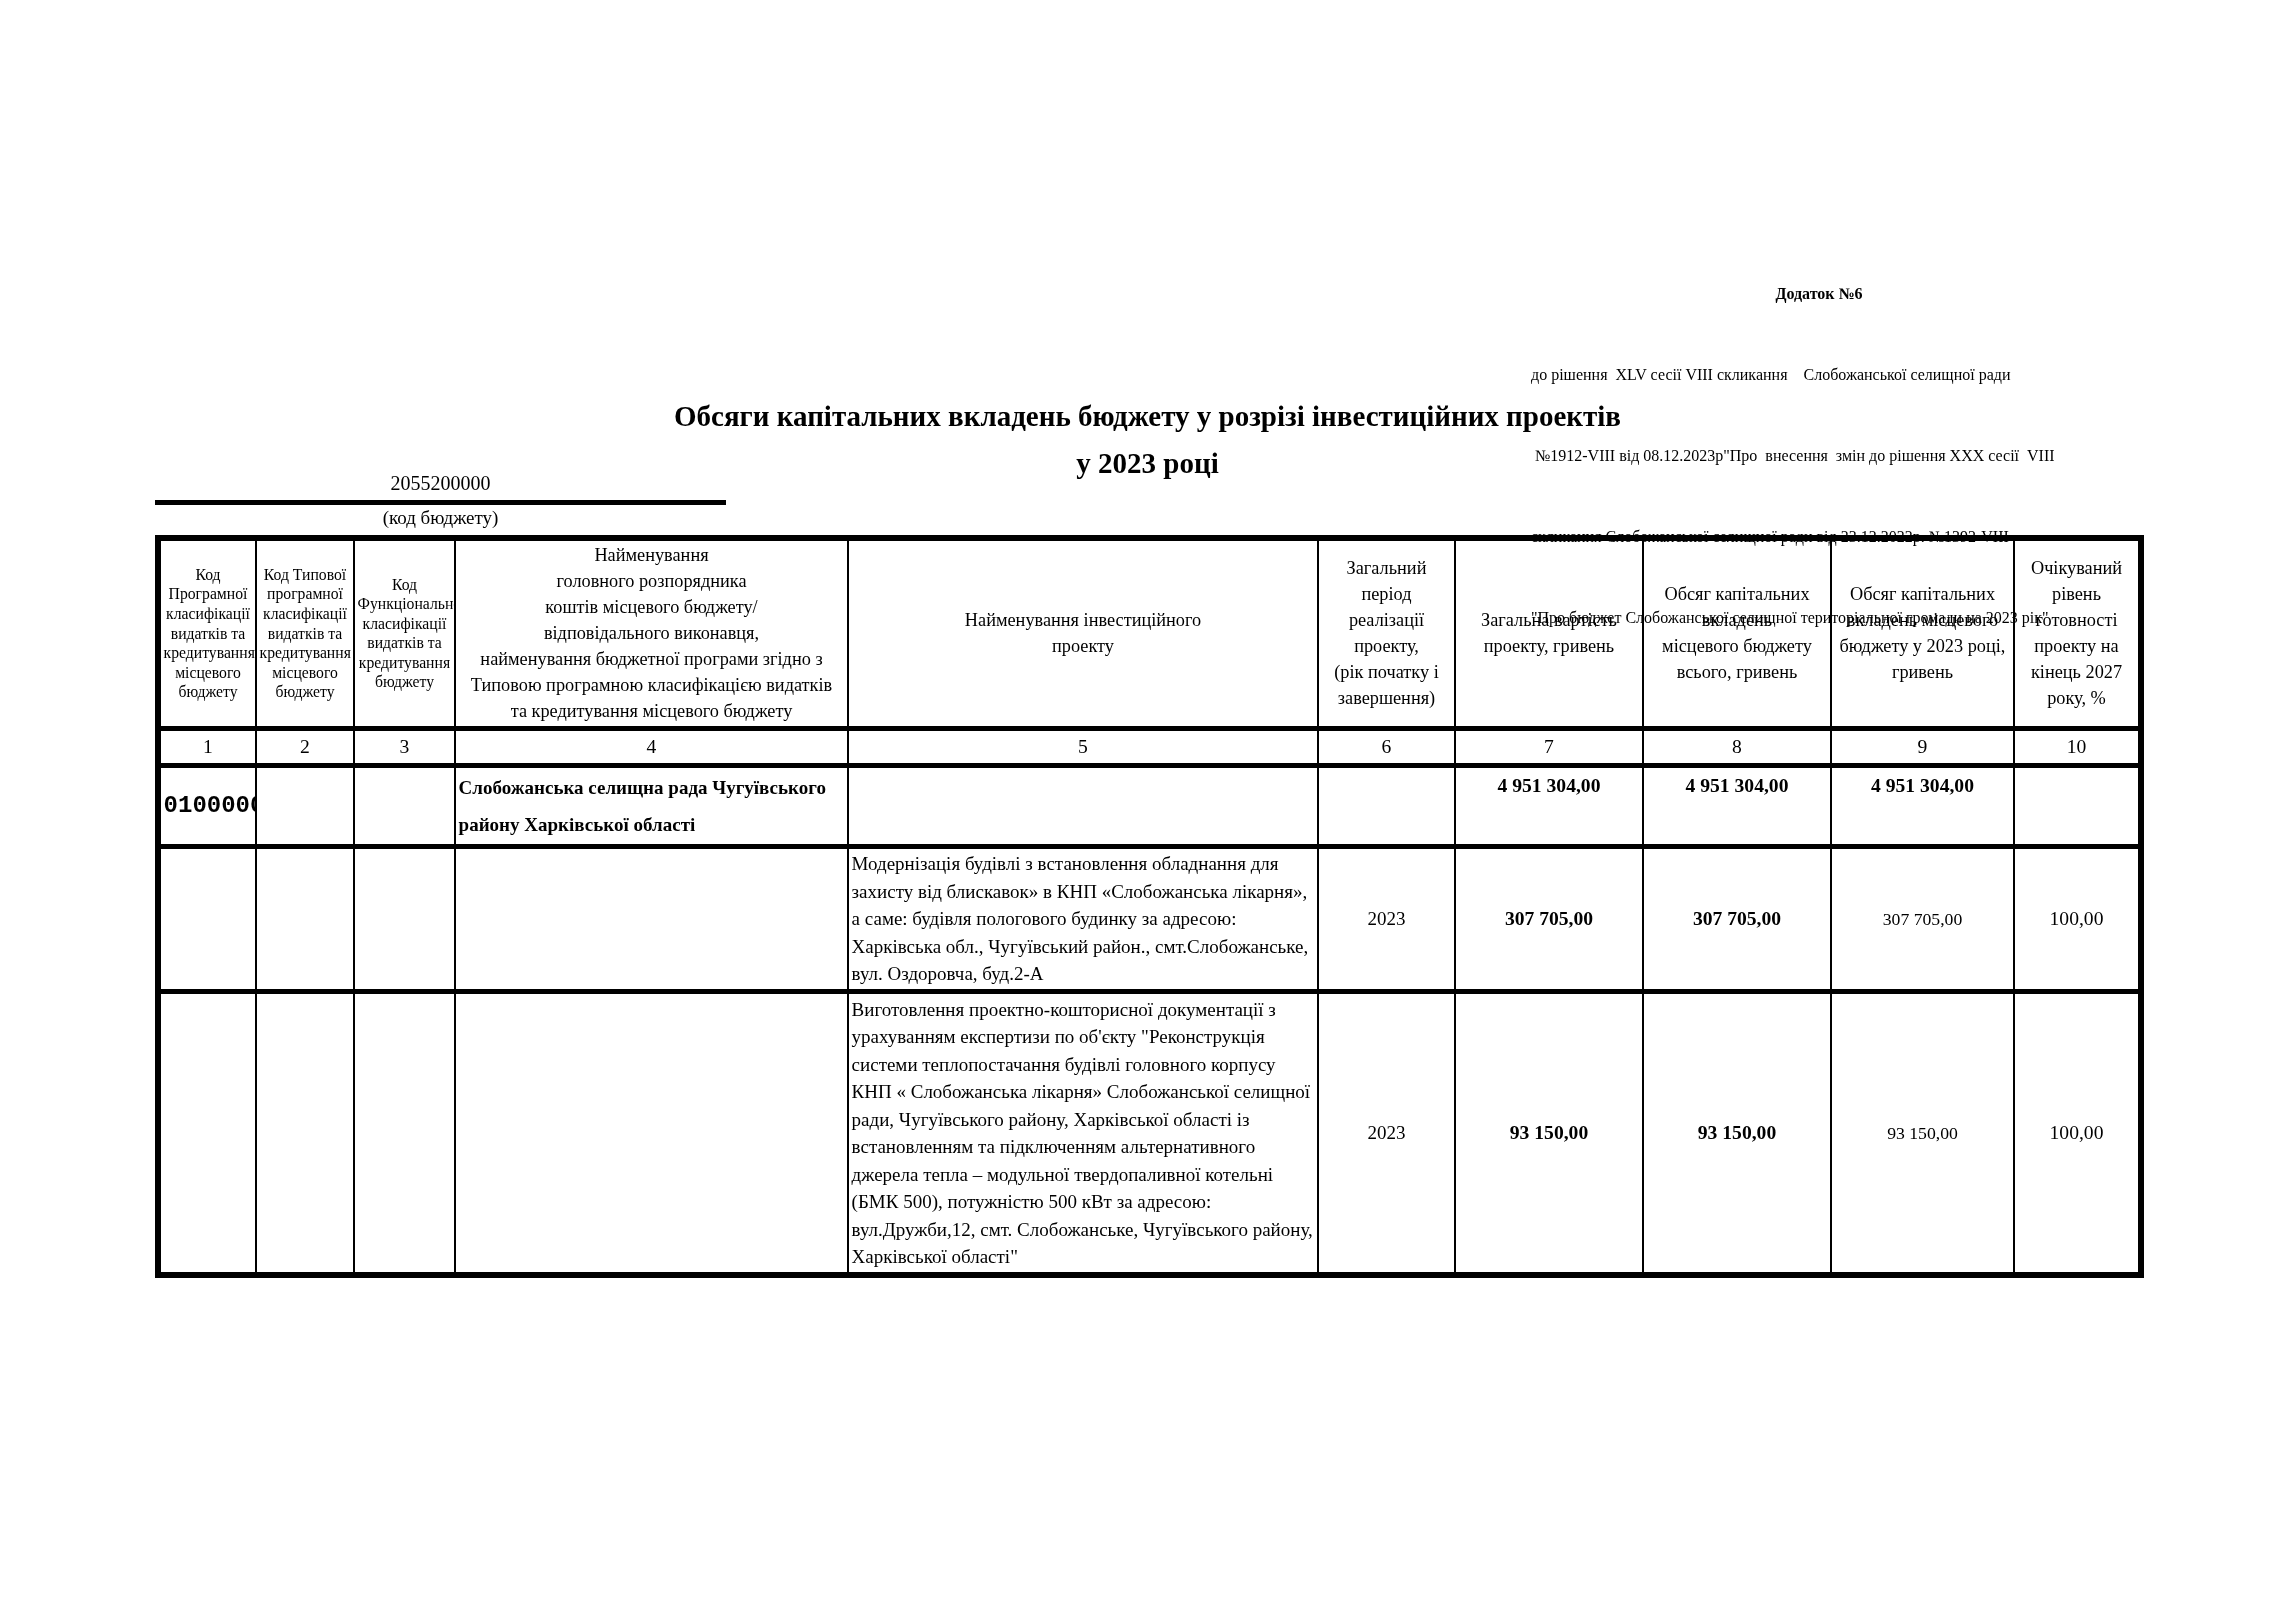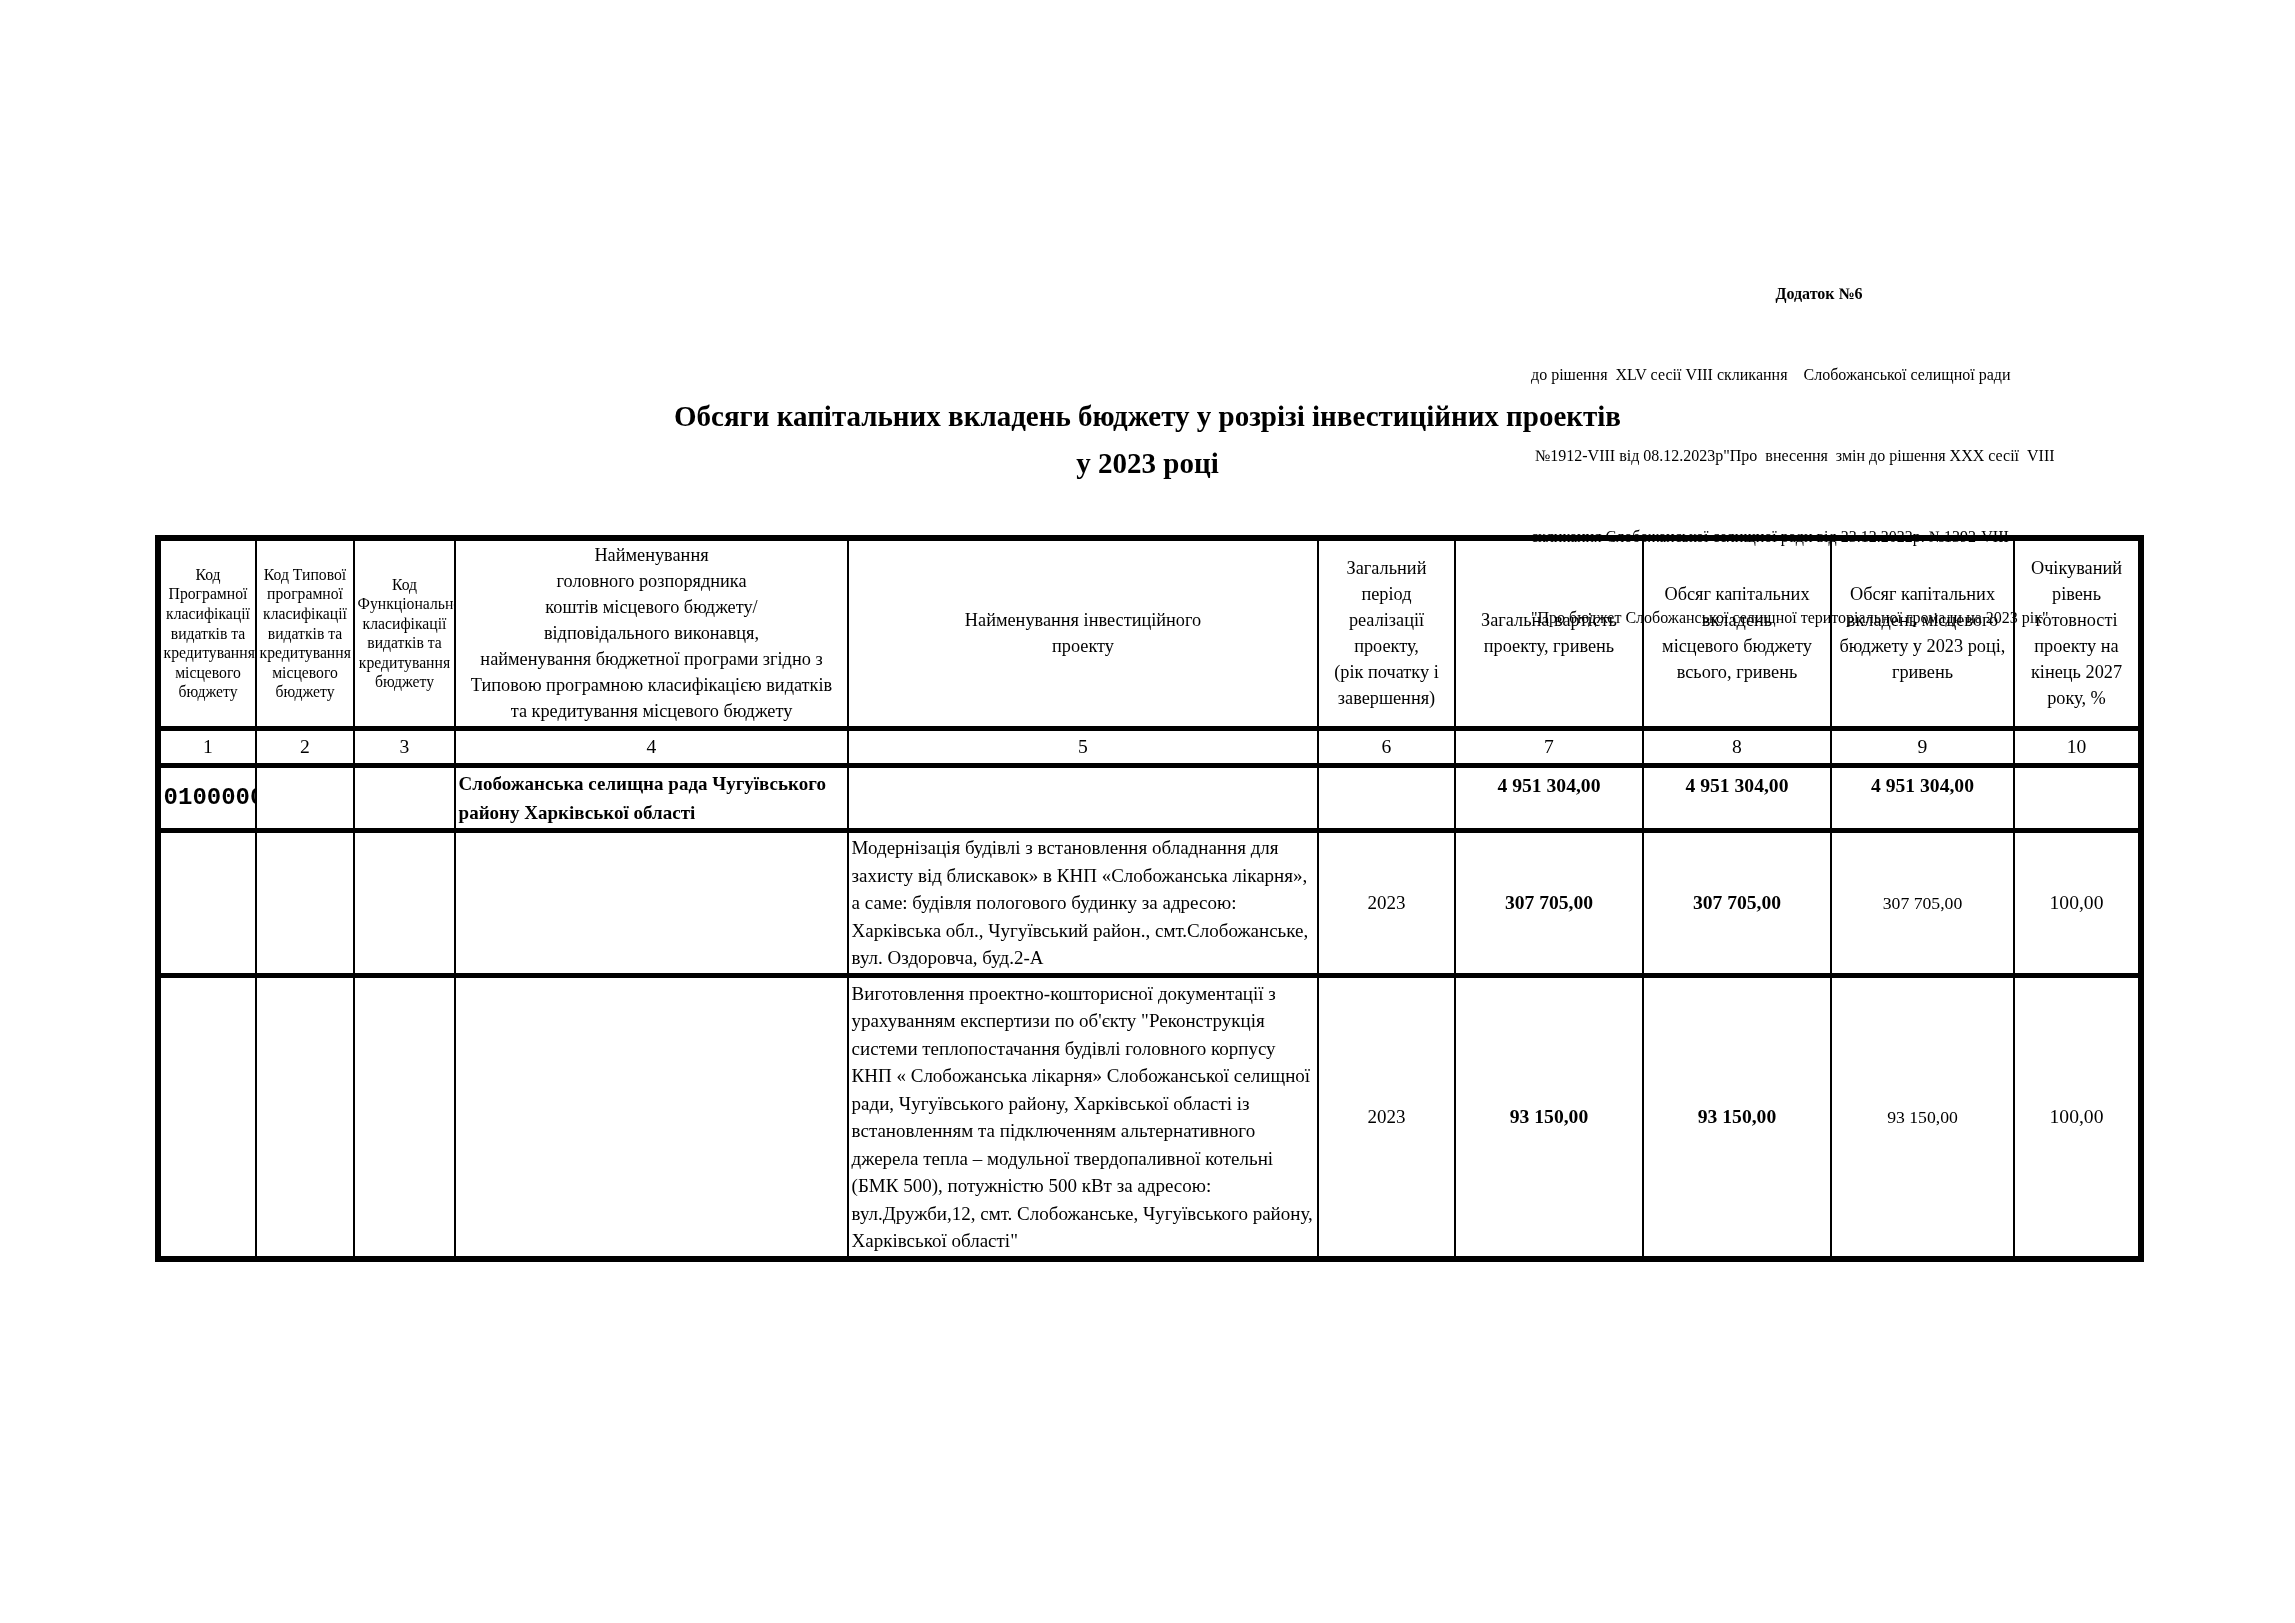--- a/index.html
+++ b/index.html
@@ -41,21 +41,21 @@
   }
   th{font-weight:normal;text-align:center;vertical-align:middle;white-space:pre-line;}
   th.small{font-size:15.7px;line-height:19.6px;}
   th.big{font-size:18.3px;line-height:26px;}
   tr.head-row{height:190px;}
   tr.num-row{height:37px;}
   td.colnum{font-size:19.6px;text-align:center;vertical-align:middle;}
   tr.r1{height:63px;} tr.r2{height:62px;} tr.r3{height:48px;}
   tr.r4{height:62px;} tr.r5{height:140px;} tr.r6{height:277px;}
   .cell-code{text-align:center;vertical-align:middle;font-weight:bold;font-size:24px;font-family:Liberation Mono, monospace;}
-  .cell-name{text-align:left;vertical-align:top;font-weight:bold;font-size:19px;line-height:29px;padding:1.3px 3.9px;}
+  .cell-name{text-align:left;vertical-align:top;font-weight:bold;font-size:19px;line-height:37px;padding:1.3px 3.9px;}
   .cell-project{text-align:left;vertical-align:top;font-size:19px;line-height:27.5px;padding:2.6px 5.2px;}
   .cell-period{text-align:center;vertical-align:middle;font-size:19px;}
   .cell-num{text-align:center;font-weight:bold;font-size:19.6px;}
   tr.top-vals .cell-num{vertical-align:top;padding-top:7.9px;}
   tr.mid-vals .cell-num{vertical-align:middle;}
   .cell-num.smallnum{font-weight:normal;font-size:17.7px;}
   .cell-num.plain{font-weight:normal;}
 </style>
 </head>
 <body>
@@ -68,20 +68,24 @@
     <div class="annex-line"> №1912-VIII від 08.12.2023р"Про  внесення  змін до рішення XXX сесії  VIII</div>
     <div class="annex-line">скликання Слобожанської селищної ради від 23.12.2022р. №1392-VIII</div>
     <div class="annex-line">"Про бюджет Слобожанської селищної територіальної громади на 2023 рік"</div>
   </div>
 
   <div class="doc-title">
     <div>Обсяги капітальних вкладень бюджету у розрізі інвестиційних проектів</div>
     <div>у 2023 році</div>
   </div>
 
+  <div class="budget-code">
+    <div class="code-value">2055200000</div>
+    <div class="code-label">(код бюджету)</div>
+  </div>
 
   <table class="budget">
     <colgroup>
       <col style="width:98px">
         <col style="width:98px">
         <col style="width:101px">
       <col style="width:393px">
         <col style="width:470px">
         <col style="width:137px">
       <col style="width:188px">

